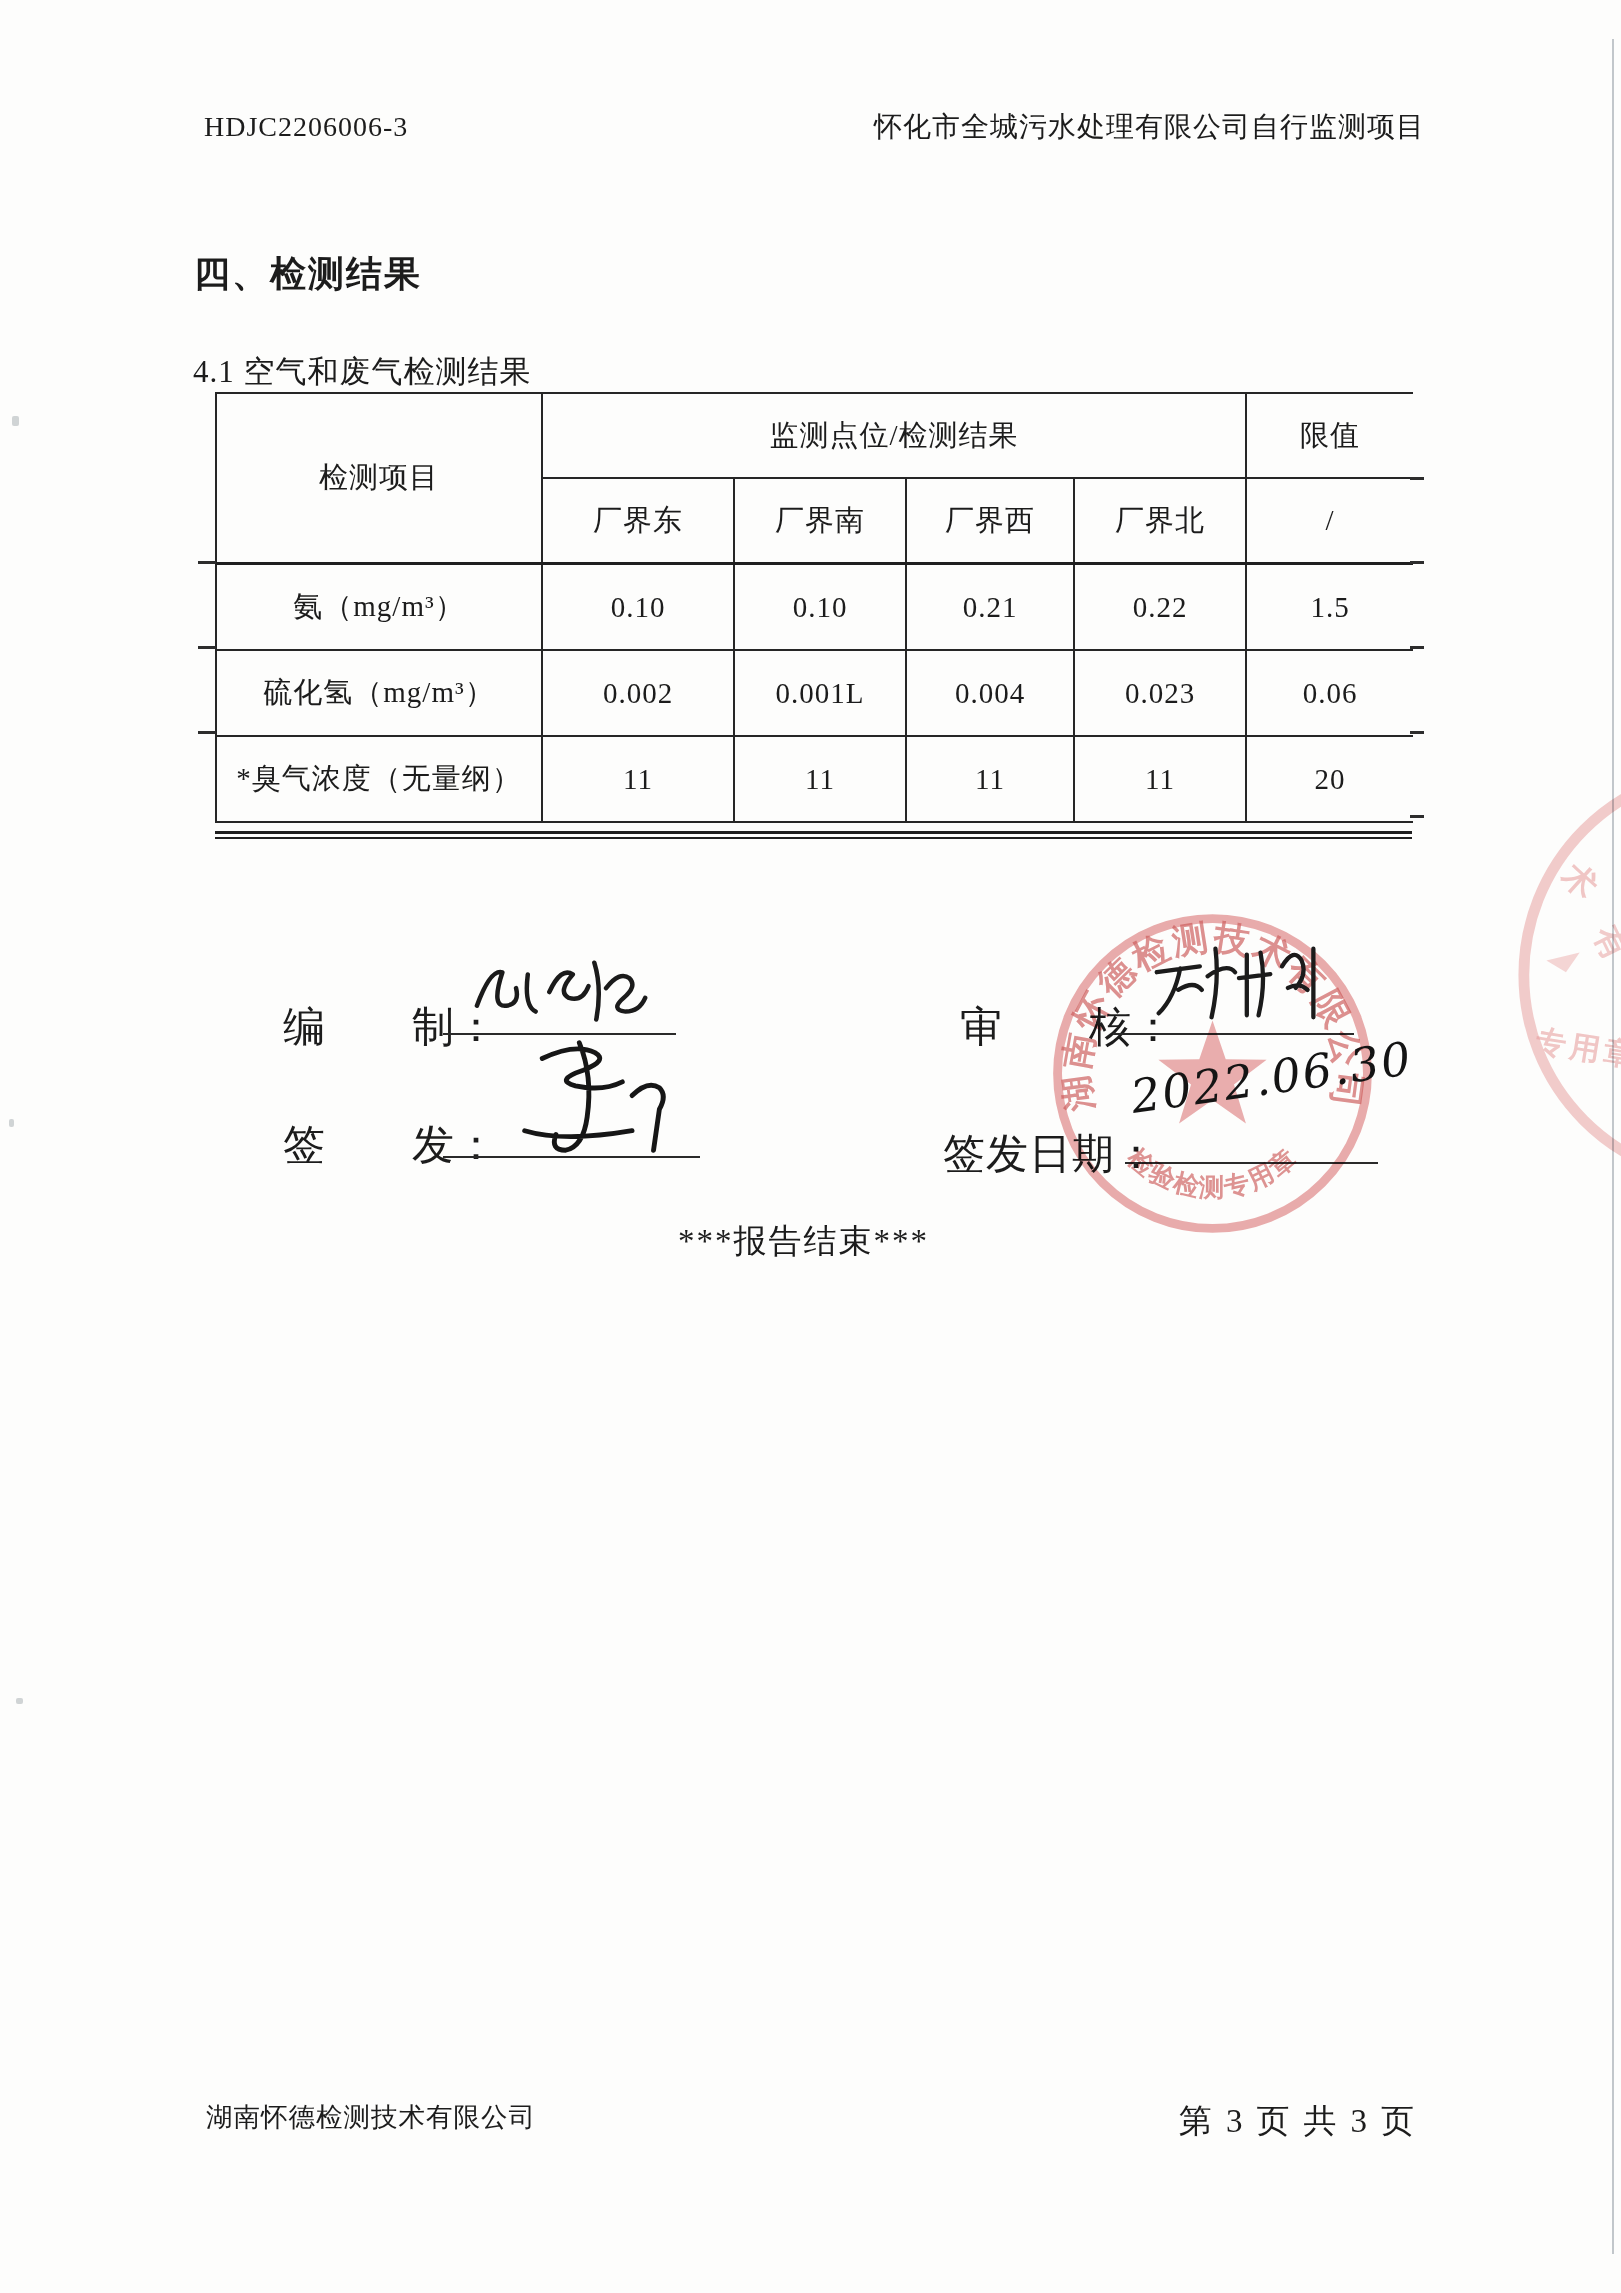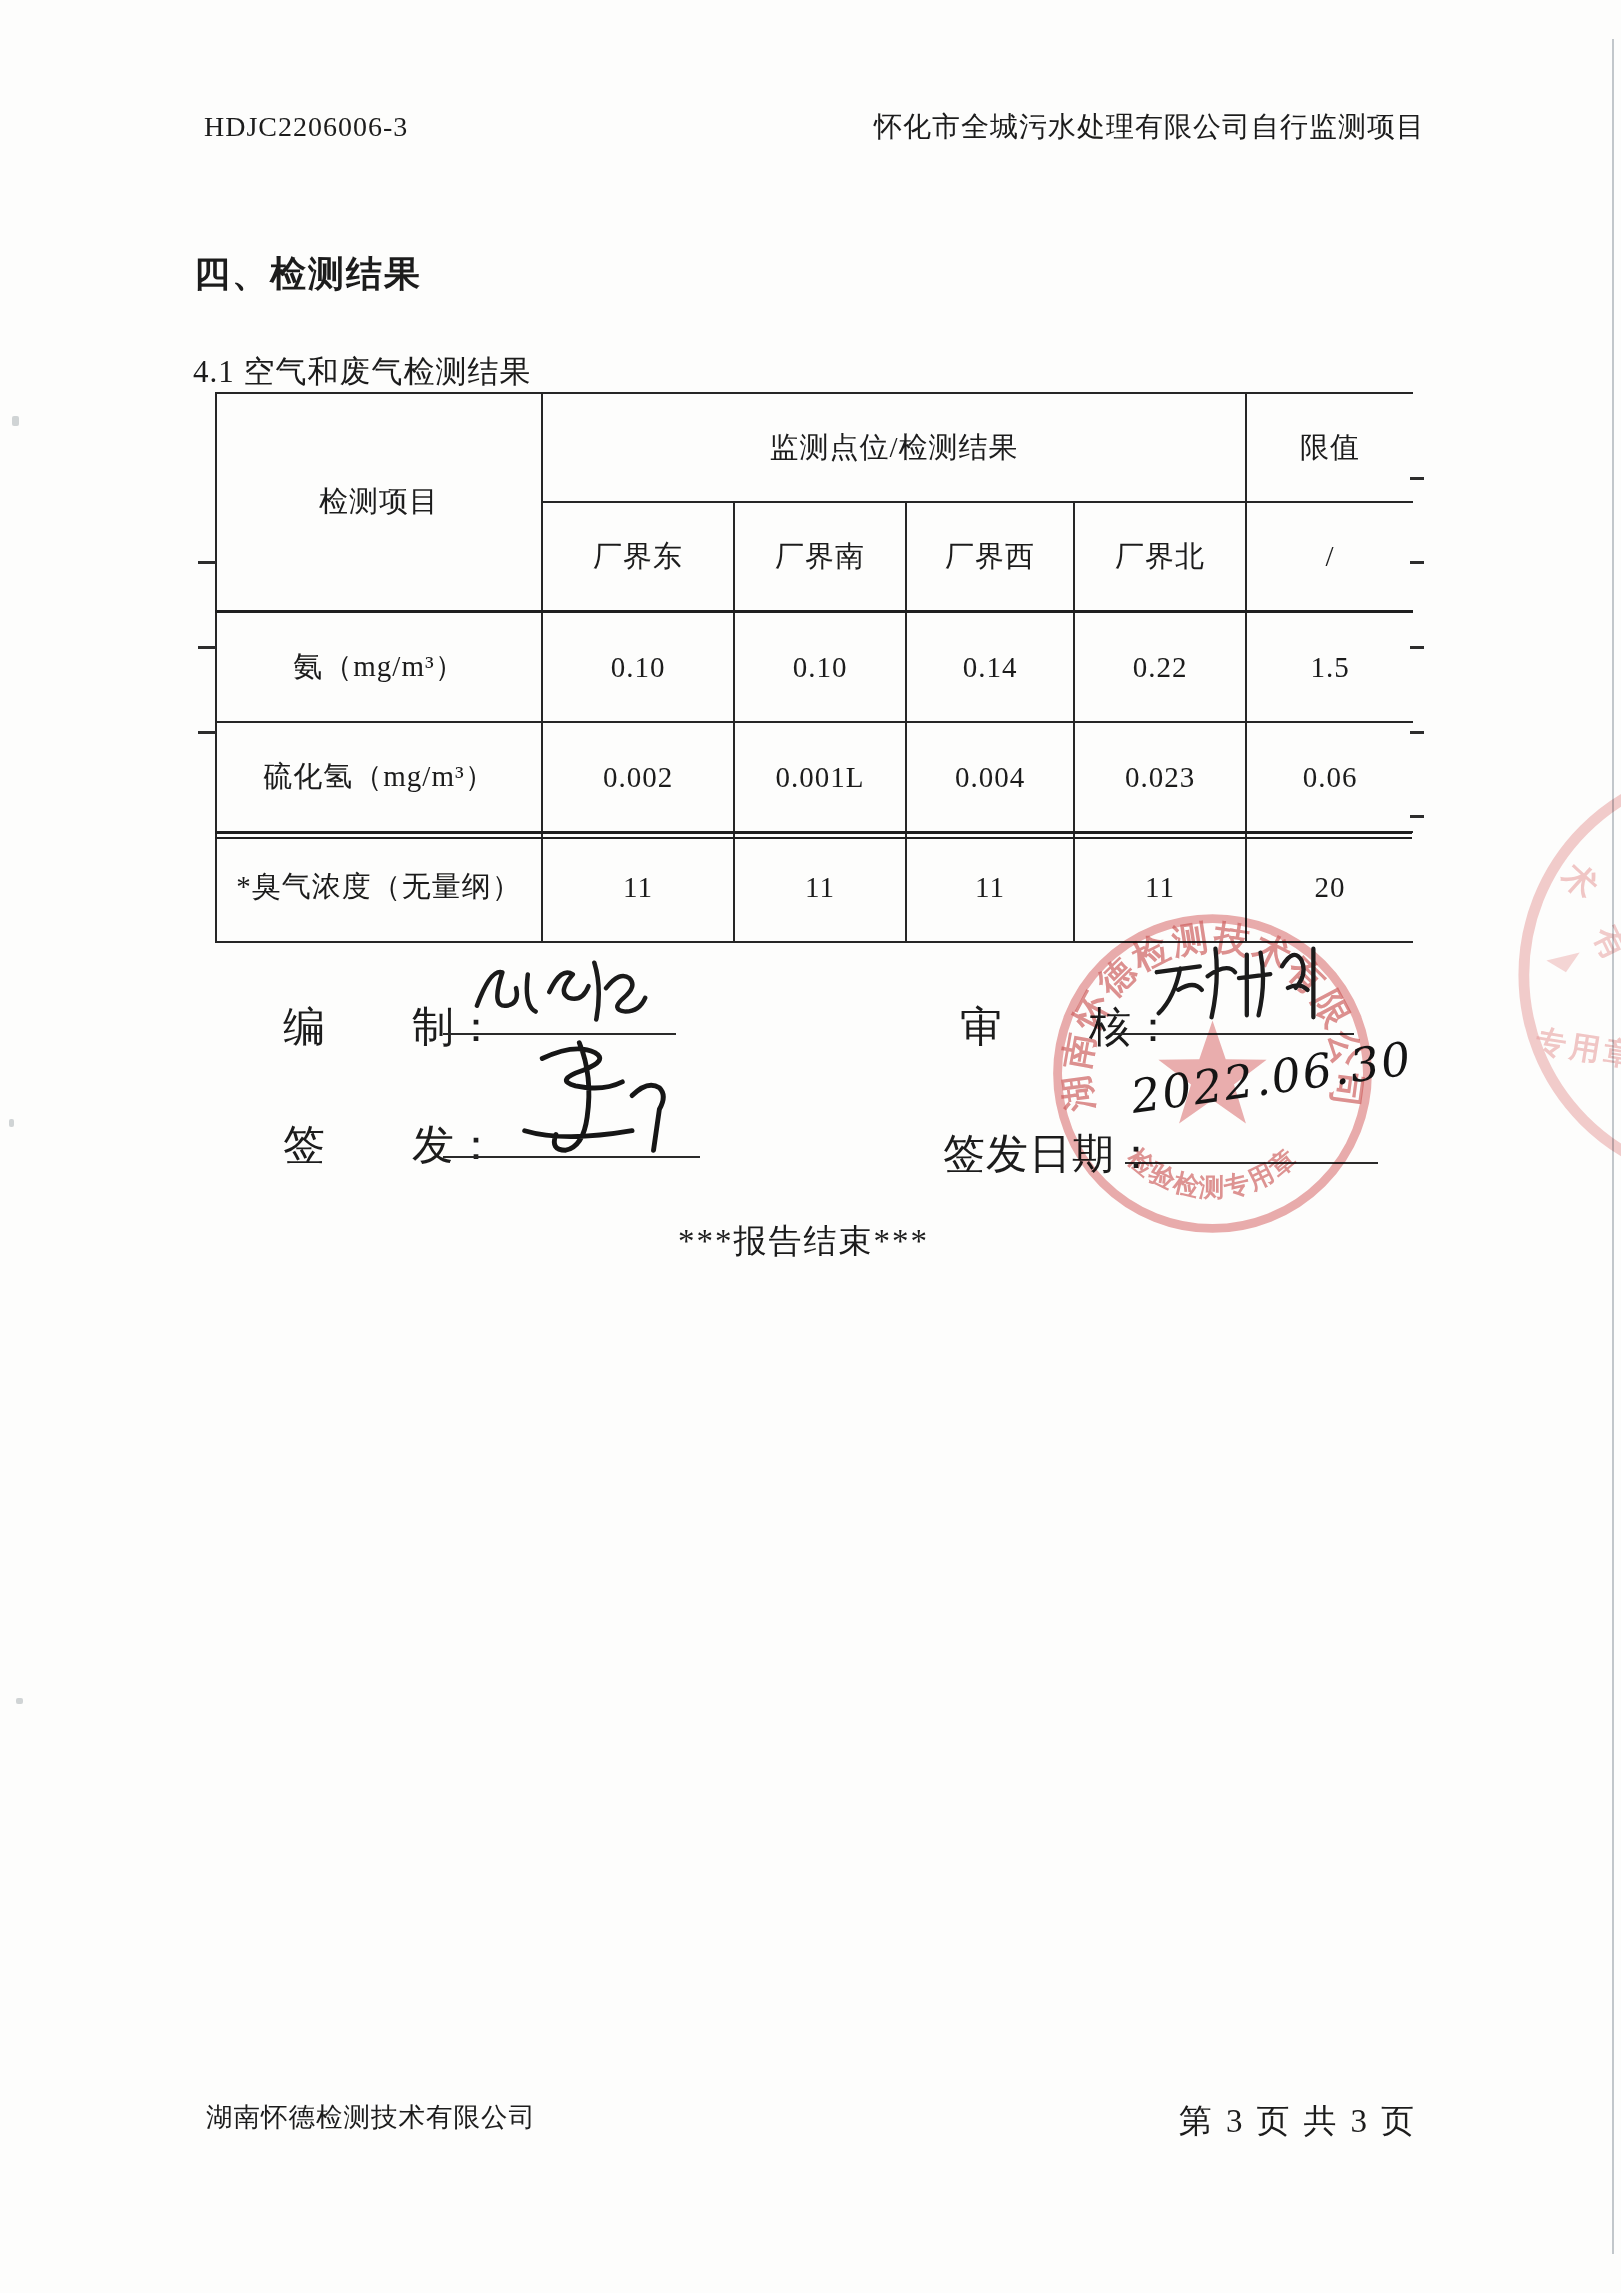--- a/index.html
+++ b/index.html
@@ -15,21 +15,21 @@
   #header-left{left:204px;top:110px;}
   #header-right{right:196px;top:110px;}
   #section-title{left:194px;top:250px;font-size:36px;font-weight:bold;letter-spacing:2px;}
   #subsection-title{left:193px;top:351px;font-size:31px;letter-spacing:1px;}
 
   
   #result-table{left:215px;top:392px;border-collapse:collapse;table-layout:fixed;}
   #result-table td{
     border:2px solid #262626;
     text-align:center;vertical-align:middle;
-    font-size:29px;padding:12px;letter-spacing:1px;
+    font-size:29px;padding:0;letter-spacing:1px;
   }
   #result-table{border-top:2.9px solid #262626;border-left:2.9px solid #262626;}
   #result-table td.noright{border-right:none;}
   #result-table tr.hrow1 td{height:83px;}
   #result-table tr.hrow2 td{height:83px;border-bottom:3.9px solid #1f1f1f;text-align:center;}
   #result-table td.itemcell{border-bottom:3.9px solid #1f1f1f;}
   #result-table tr.drow td{height:84px;border-top:2.9px solid #262626;}
   .stub{position:absolute;height:2.9px;background:#2d2d2d;}
 
   
@@ -101,21 +101,21 @@
     <td>厂界东</td>
     <td>厂界南</td>
     <td>厂界西</td>
     <td>厂界北</td>
     <td class="noright">/</td>
   </tr>
   <tr class="drow">
     <td>氨（mg/m³）</td>
     <td>0.10</td>
     <td>0.10</td>
-    <td>0.14</td>
+    <td>0.21</td>
     <td>0.22</td>
     <td class="noright">1.5</td>
   </tr>
   <tr class="drow">
     <td>硫化氢（mg/m³）</td>
     <td>0.002</td>
     <td>0.001L</td>
     <td>0.004</td>
     <td>0.023</td>
     <td class="noright">0.06</td>

